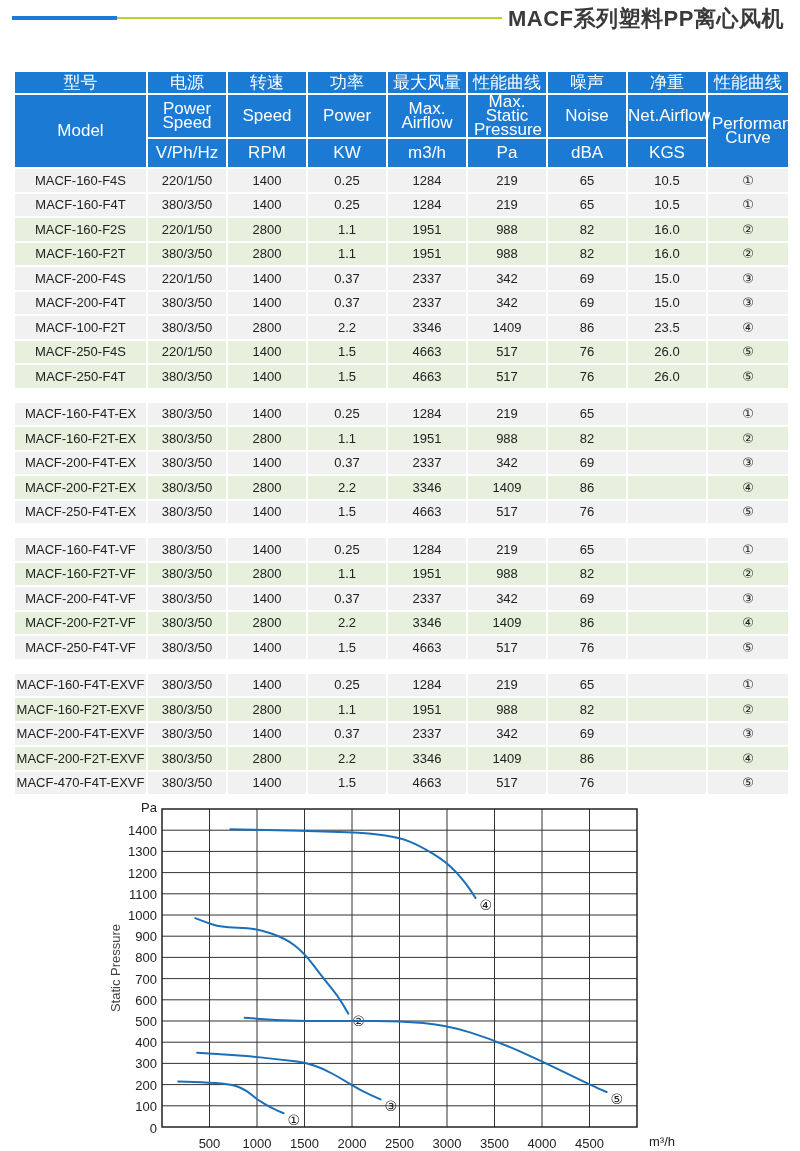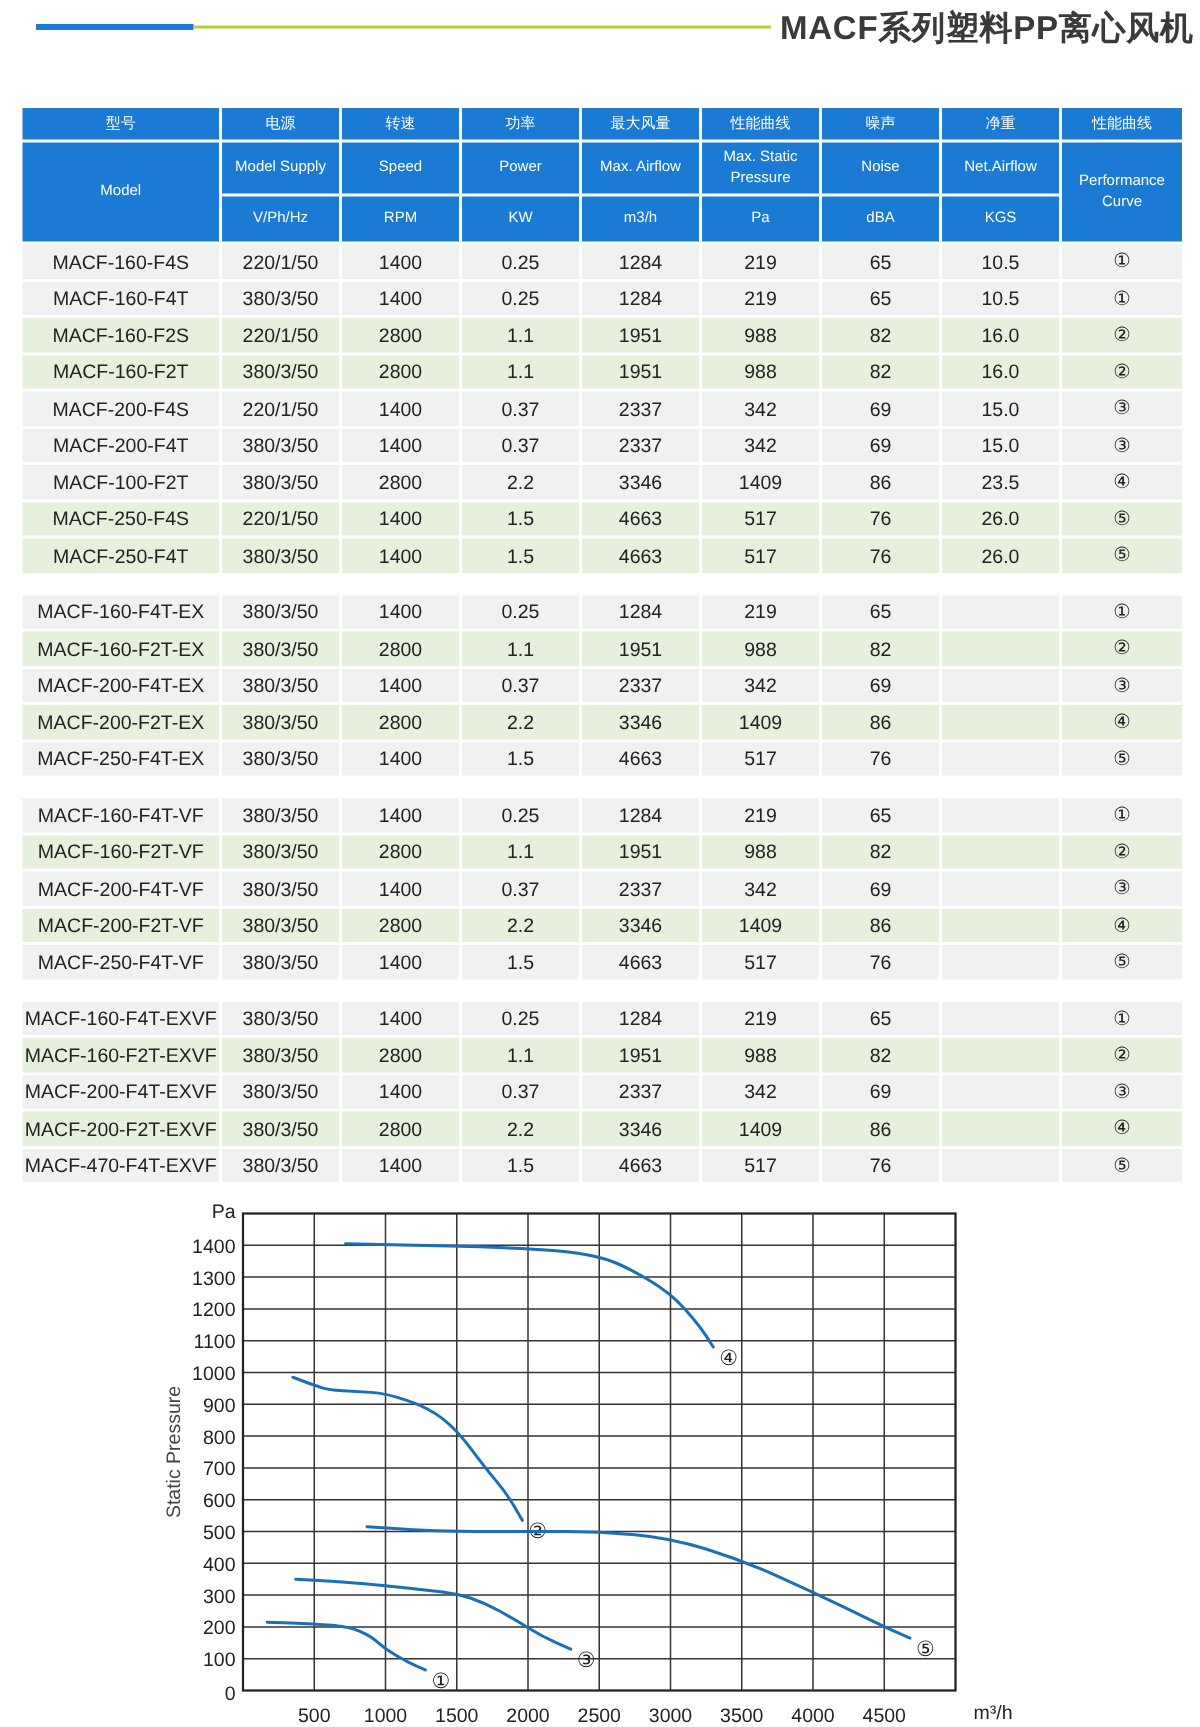--- a/index.html
+++ b/index.html
@@ -1,25 +1,25 @@
 <!DOCTYPE html>
 <html><head>
 <meta charset="utf-8">
 <style>
   html, body { margin:0; padding:0; background:#ffffff; }
   body { width:800px; height:1151px; position:relative; overflow:hidden;
          font-family:"Liberation Sans","DejaVu Sans",sans-serif; color:#222; }
 
-  .title-bar { position:absolute; left:12px; top:0; width:708px; height:40px; }
+  .title-bar { position:absolute; left:0; top:0; width:708px; height:40px; }
   .title-line-blue { position:absolute; left:12px; top:16px; width:105px; height:4px; background:#1a7ad4; }
   .title-line-green { position:absolute; left:117px; top:17px; width:385px; height:2px; background:#b5d334; }
   .title-text { position:absolute; left:508px; top:4px; font-size:22px; font-weight:bold; color:#3a3a3a; letter-spacing:0.5px; white-space:nowrap; }
 
   .spec-table { position:absolute; left:13px; top:70px; width:773px; border-collapse:separate; border-spacing:2px; table-layout:fixed; }
-  .spec-table th { background:#1a7ad4; color:#fff; font-weight:normal; font-size:10px; text-align:center; padding:0; line-height:14px; }
+  .spec-table th { background:#1a7ad4; color:#fff; font-weight:normal; font-size:17px; text-align:center; padding:0; line-height:14px; }
   .spec-table th.zh { height:21px; }
   .spec-table th.en { height:32px; }
   .spec-table th.unit { height:28px; }
   .spec-table td { height:22.5px; font-size:13px; text-align:center; padding:0; background:#f1f1f1; color:#222; }
   .spec-table tr.green td { background:#e6f0dc; }
   .spec-table tr.gap td { background:transparent; height:11px; }
 
   .chart { position:absolute; left:100px; top:795px; width:600px; height:356px; }
   .chart svg text { font-family:"Liberation Sans","DejaVu Sans",sans-serif; }
 </style>
@@ -51,21 +51,21 @@
       <th class="zh">转速</th>
       <th class="zh">功率</th>
       <th class="zh">最大风量</th>
       <th class="zh">性能曲线</th>
       <th class="zh">噪声</th>
       <th class="zh">净重</th>
       <th class="zh">性能曲线</th>
     </tr>
     <tr>
       <th class="en" rowspan="2">Model</th>
-      <th class="en">Model Supply</th>
+      <th class="en">Power Speed</th>
       <th class="en">Speed</th>
       <th class="en">Power</th>
       <th class="en">Max. Airflow</th>
       <th class="en" style="padding:0 6px">Max. Static Pressure</th>
       <th class="en">Noise</th>
       <th class="en">Net.Airflow</th>
       <th class="en" rowspan="2" style="padding:17px 4px">Performance Curve</th>
     </tr>
     <tr>
       <th class="unit">V/Ph/Hz</th>

